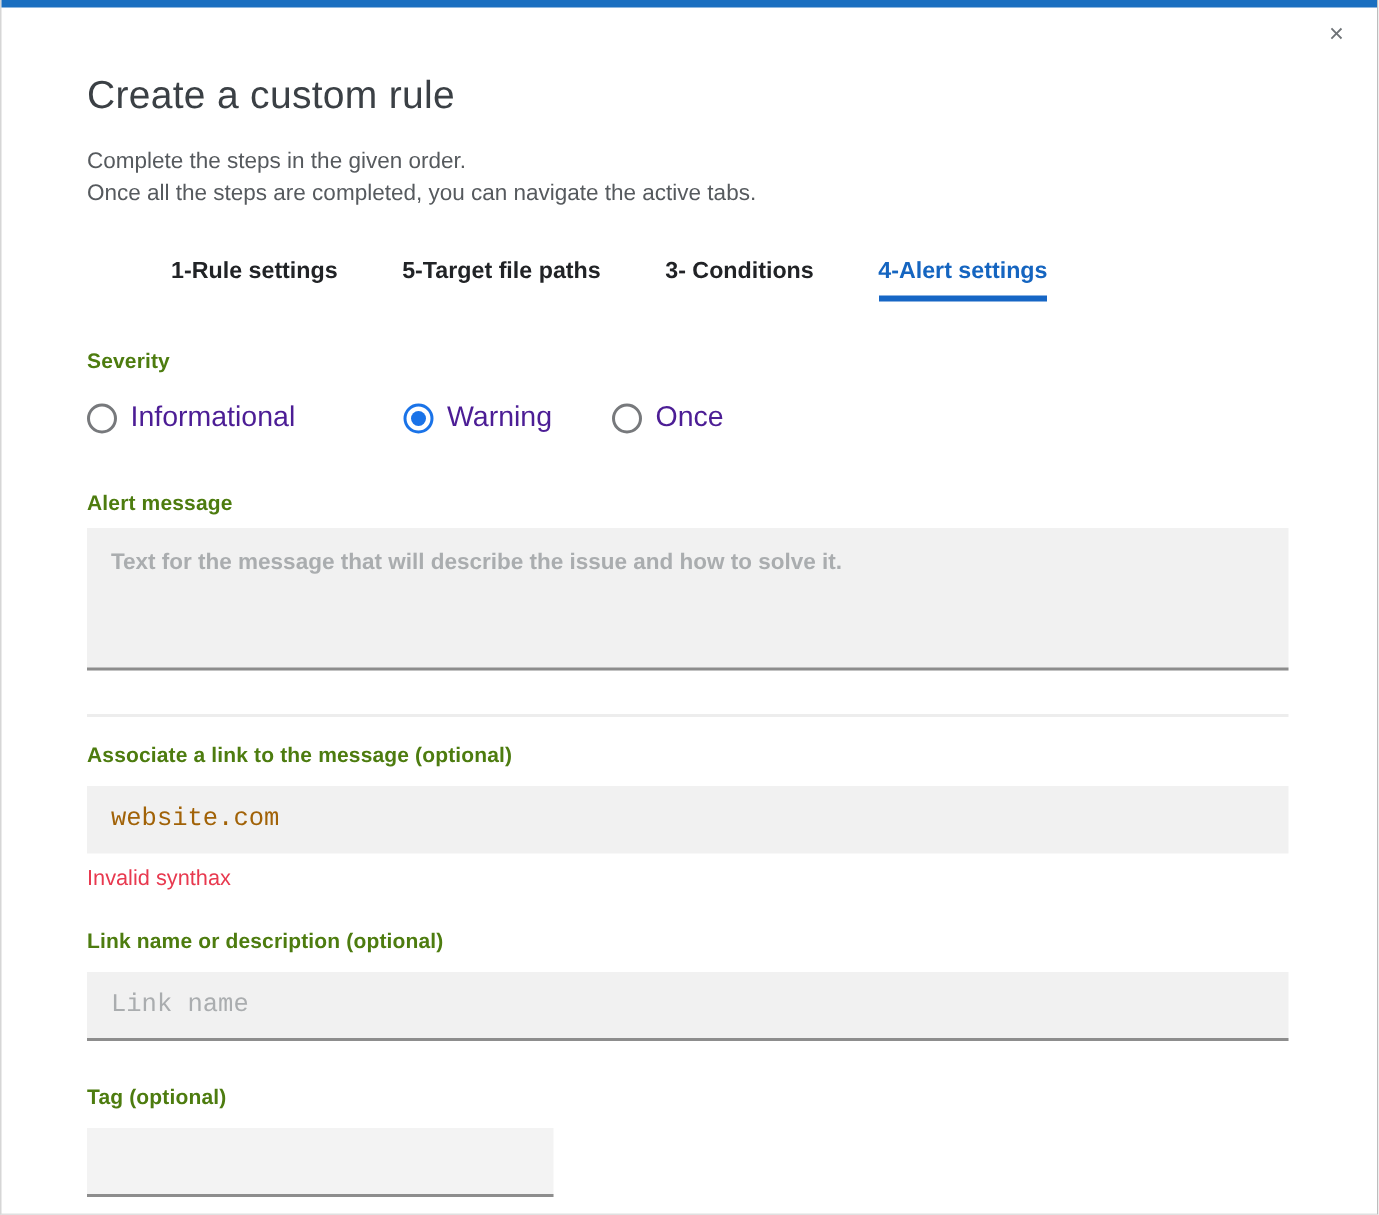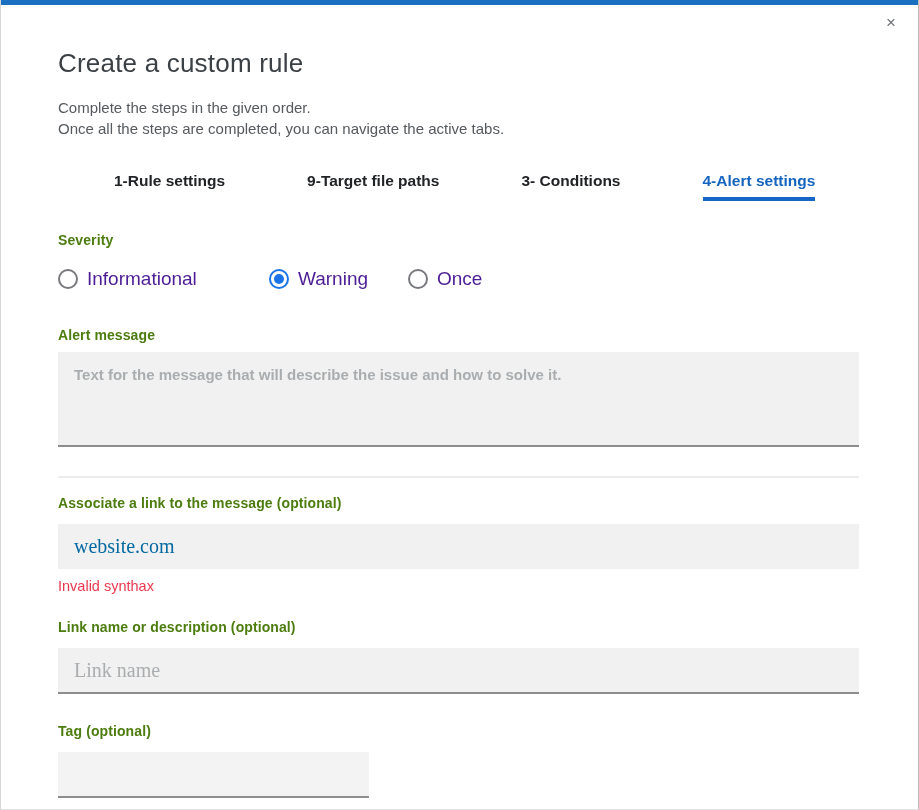--- a/index.html
+++ b/index.html
@@ -48,21 +48,20 @@
   .subtitle {
     margin-top: 18px;
     font-size: 15px;
     line-height: 21px;
     color: #565a5e;
   }
   .tabs {
     display: flex;
     margin-top: 33px;
     margin-left: 56px;
-    gap: 39px;
   }
   .tab {
     font-size: 15.5px;
     font-weight: 700;
     color: #212326;
     padding-bottom: 7px;
     border-bottom: 4px solid transparent;
     cursor: pointer;
     white-space: nowrap;
   }
@@ -142,23 +141,23 @@
   }
   .associate-label { margin-top: 17px; }
   .filled-input {
     display: block;
     width: 100%;
     height: 45px;
     margin-top: 13px;
     background: #f1f1f1;
     border: none;
     padding: 0 16px;
-    font-size: 20px;
-    font-family: Liberation Serif, serif;
-    color: #0369a1;
+    font-size: 17px;
+    font-family: Liberation Mono, monospace;
+    color: #a16207;
     outline: none;
   }
   .filled-input.underlined {
     border-bottom: 2px solid #8d8d8d;
     height: 46px;
   }
   .error-text {
     margin-top: 9px;
     font-size: 14.5px;
     color: #e8394f;
@@ -183,21 +182,21 @@
 
     <h1 class="title">Create a custom rule</h1>
 
     <div class="subtitle">
       <div>Complete the steps in the given order.</div>
       <div>Once all the steps are completed, you can navigate the active tabs.</div>
     </div>
 
     <div class="tabs">
       <div class="tab">1-Rule settings</div>
-      <div class="tab">9-Target file paths</div>
+      <div class="tab">5-Target file paths</div>
       <div class="tab">3- Conditions</div>
       <div class="tab active">4-Alert settings</div>
     </div>
 
     <div class="field-label severity-label">Severity</div>
 
     <div class="radio-row">
       <div class="radio-option opt-0">
         <span class="radio-circle"></span>
         <span class="radio-label">Informational</span>

